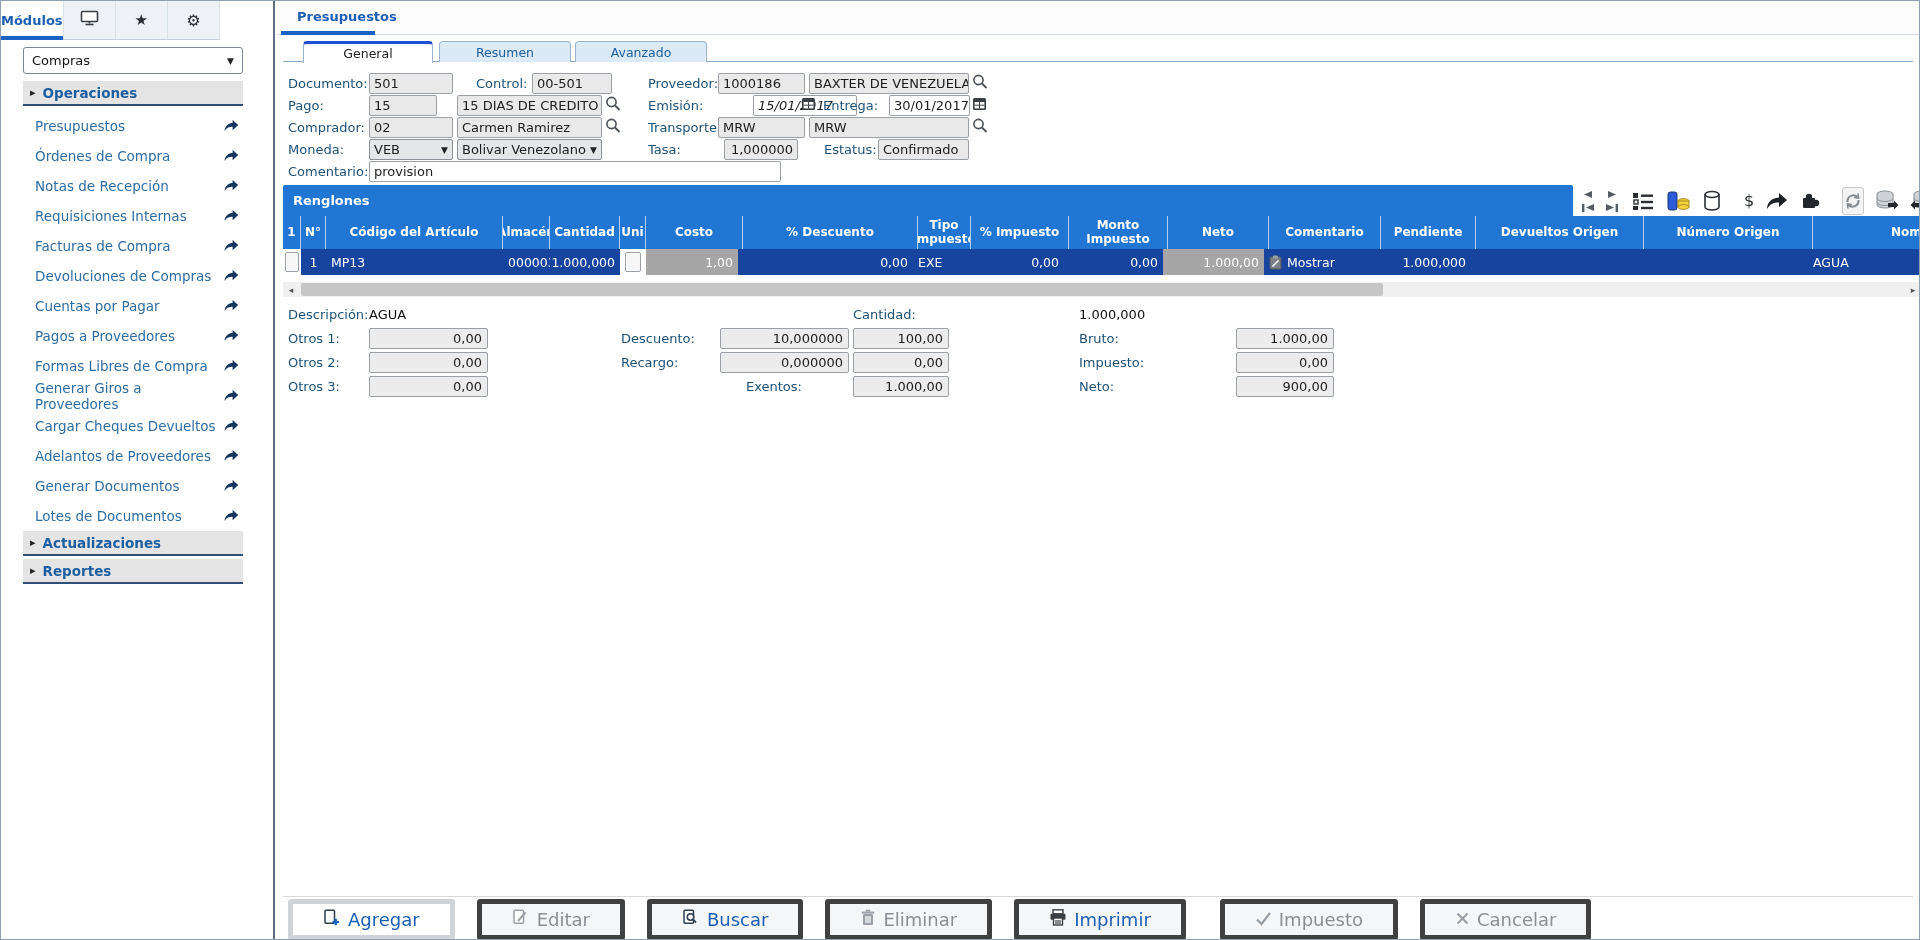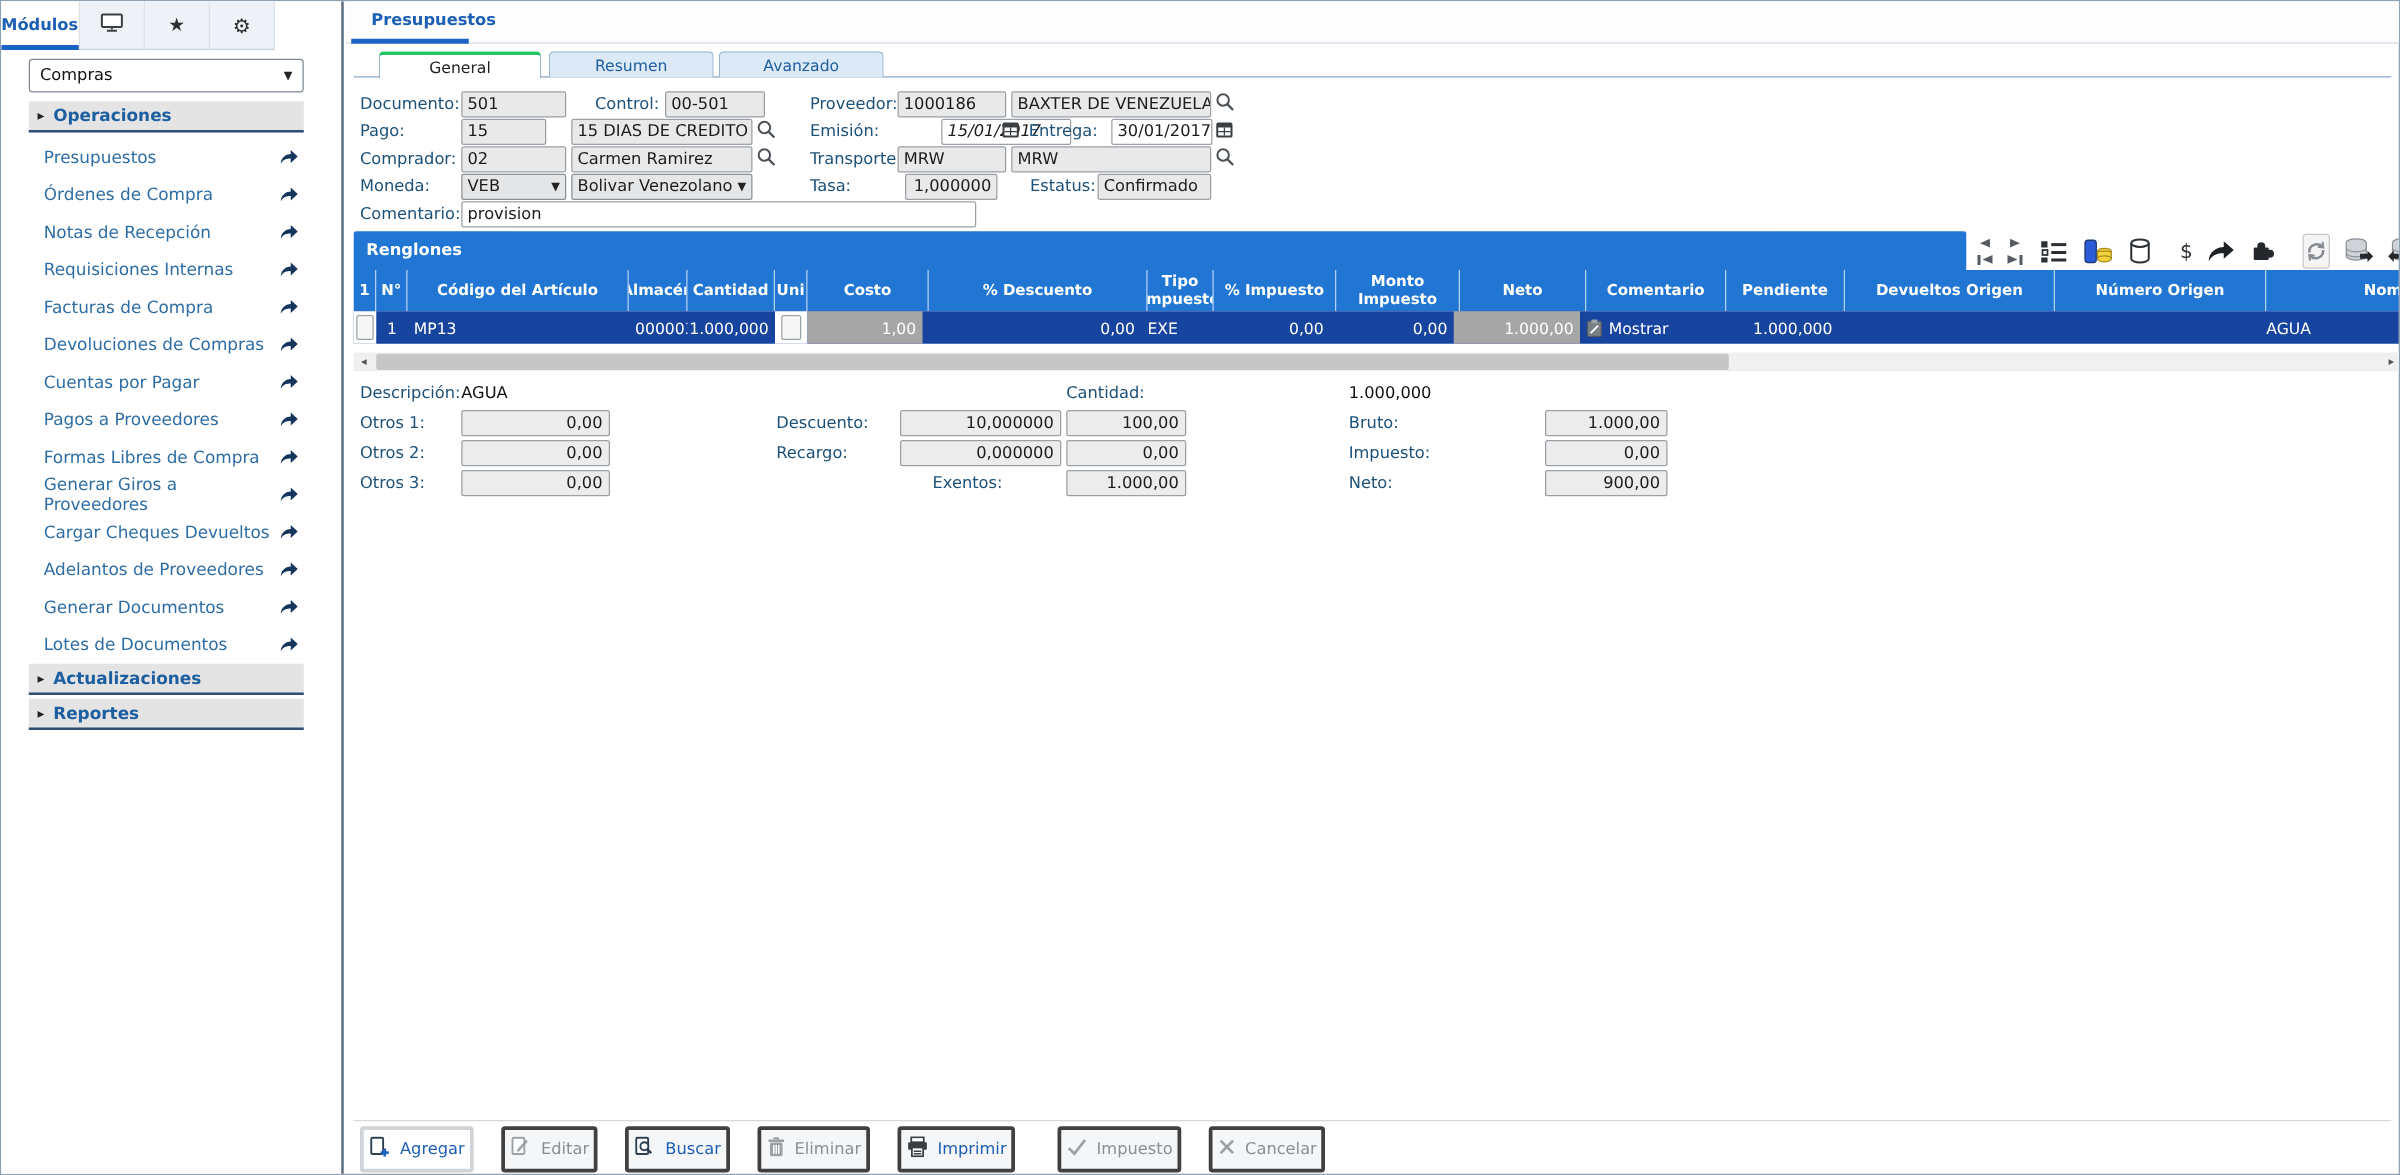--- a/index.html
+++ b/index.html
@@ -22,21 +22,21 @@
   .side-section .tri{font-size:11px;color:#222;}
   .side-section .sec-label{color:#1d5fa0;font-weight:bold;font-size:13.5px;}
   .side-item{left:22px;width:220px;height:30px;display:flex;align-items:center;justify-content:space-between;padding:0 4px 0 12px;box-sizing:border-box;cursor:pointer;}
   .side-item .it-label{color:#2e6da4;font-size:13.5px;}
   #win-strip{left:276px;top:0;width:1644px;height:33px;background:#fdfdfe;border-bottom:1px solid #d4dce6;}
   #win-title{left:296px;top:8px;font-size:13px;font-weight:bold;color:#1d5fb4;}
   #win-underline{left:280px;top:30px;width:94px;height:4px;background:#1a63c4;}
   
   #form-tabs{left:282px;top:40px;width:1630px;height:21px;border-bottom:1px solid #8aa8c8;box-sizing:border-box;}
   .ftab{position:absolute;top:0;height:21px;display:flex;align-items:center;justify-content:center;font-size:12.5px;color:#1d5fa0;border:1px solid #9ab4d0;border-bottom:none;border-radius:4px 4px 0 0;background:#dce9f7;box-sizing:border-box;cursor:pointer;}
-  .ftab.active{background:#fff;border-top:3px solid #22c55e;height:22px;color:#222;z-index:2;}
+  .ftab.active{background:#fff;border-top:3px solid #1d4ed8;height:22px;color:#222;z-index:2;}
   
   .lbl{position:absolute;font-size:13px;color:#1d5178;white-space:nowrap;}
   .inp{position:absolute;background:#e9e9e9;border:1px solid #9aa0a6;border-radius:2px;font-size:13px;color:#1c1c1c;height:21px;line-height:19px;padding:0 4px;box-sizing:border-box;white-space:nowrap;overflow:hidden;}
   .inp.white{background:#fff;}
   .inp.right{text-align:right;}
   .selbox{position:absolute;background:#e4e6e8;border:1px solid #8a9096;border-radius:2px;height:21px;display:flex;align-items:center;justify-content:space-between;padding:0 4px;box-sizing:border-box;font-size:13px;color:#1c1c1c;cursor:pointer;}
   .mini-icon{position:absolute;cursor:pointer;}
   
   #rgl-bar{left:282px;top:184px;width:1290px;height:31px;background:#2176d4;border-radius:2px 2px 0 0;display:flex;align-items:center;}
   #rgl-bar span{color:#fff;font-weight:bold;font-size:13px;padding-left:10px;}
@@ -58,21 +58,21 @@
   
   #hscroll{left:282px;top:281px;width:1638px;height:15px;background:#f0f0f0;}
   #hscroll .sb-arrow{position:absolute;top:0;width:16px;height:15px;display:flex;align-items:center;justify-content:center;font-size:9px;color:#555;cursor:pointer;}
   #hscroll .thumb{position:absolute;left:18px;top:1px;width:1082px;height:13px;background:#c6c6c6;border-radius:2px;cursor:pointer;}
   
   .din{position:absolute;background:#ececec;border:1px solid #9aa0a6;border-radius:2px;font-size:13px;color:#1c1c1c;height:21px;line-height:19px;padding:0 5px;box-sizing:border-box;text-align:right;}
   .dval{position:absolute;font-size:13px;color:#111;}
   
   #footer-line{left:282px;top:895px;width:1630px;height:1px;background:#d8d8d8;}
   #footer{left:287px;top:903px;height:31px;display:flex;align-items:center;gap:22px;}
-  .fbtn{display:inline-flex;align-items:center;gap:7px;height:31px;padding:0 4px;background:#f5f6f7;border:3px solid #404040;border-radius:3px;cursor:pointer;font-size:13px;white-space:nowrap;}
+  .fbtn{display:inline-flex;align-items:center;gap:7px;height:31px;padding:0 30px;background:#f5f6f7;border:5px solid #404040;border-radius:3px;cursor:pointer;font-size:18px;white-space:nowrap;}
   .fbtn.first{background:#fff;border-color:#d0d4d8;}
   .fbtn .bl{color:#1d5fb4;}
   .fbtn .gl{color:#8a8f94;}
   .fbtn.sep-before{margin-left:12px;}
 </style>
 </head>
 <body>
 
 <div id="screen">
 

